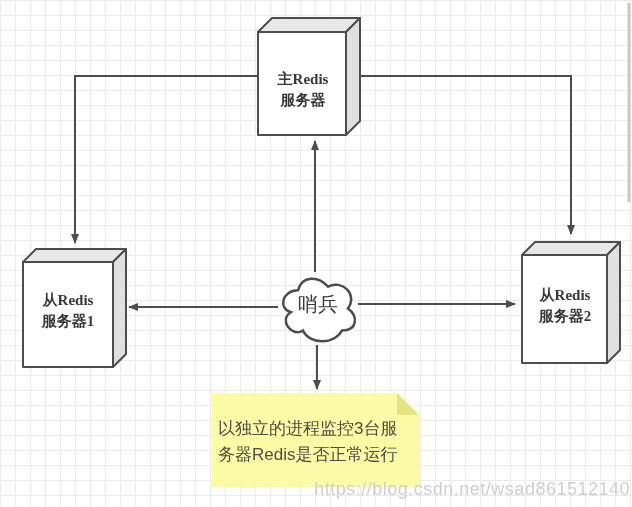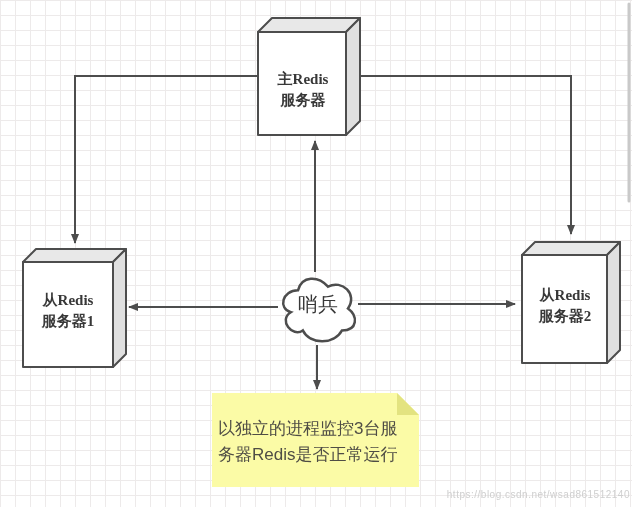--- a/index.html
+++ b/index.html
@@ -53,21 +53,21 @@
     color: #4f4d45;
     font-size: 17px;
     line-height: 26px;
     font-family: "Liberation Sans", "DejaVu Sans", sans-serif;
   }
   .watermark {
     position: absolute;
     z-index: 3;
     right: 2px;
     bottom: 7px;
-    font-size: 10px;
+    font-size: 18px;
     color: #cfcfcf;
     letter-spacing: 0.5px;
     font-family: "Liberation Sans", "DejaVu Sans", sans-serif;
   }
 </style>
 </head>
 <body>
 
 <div id="canvas">
 

